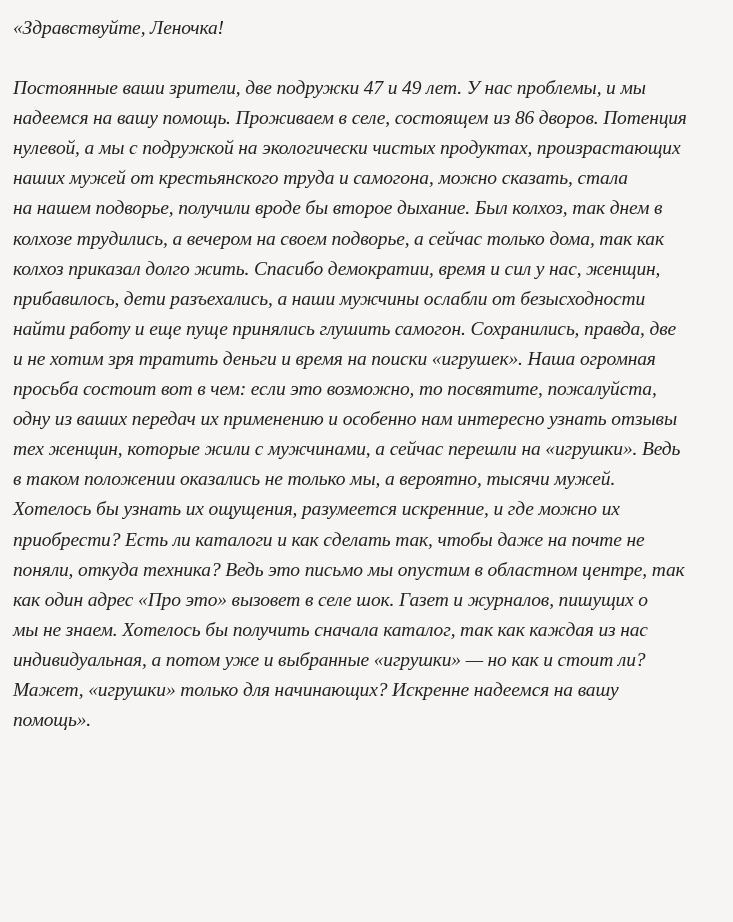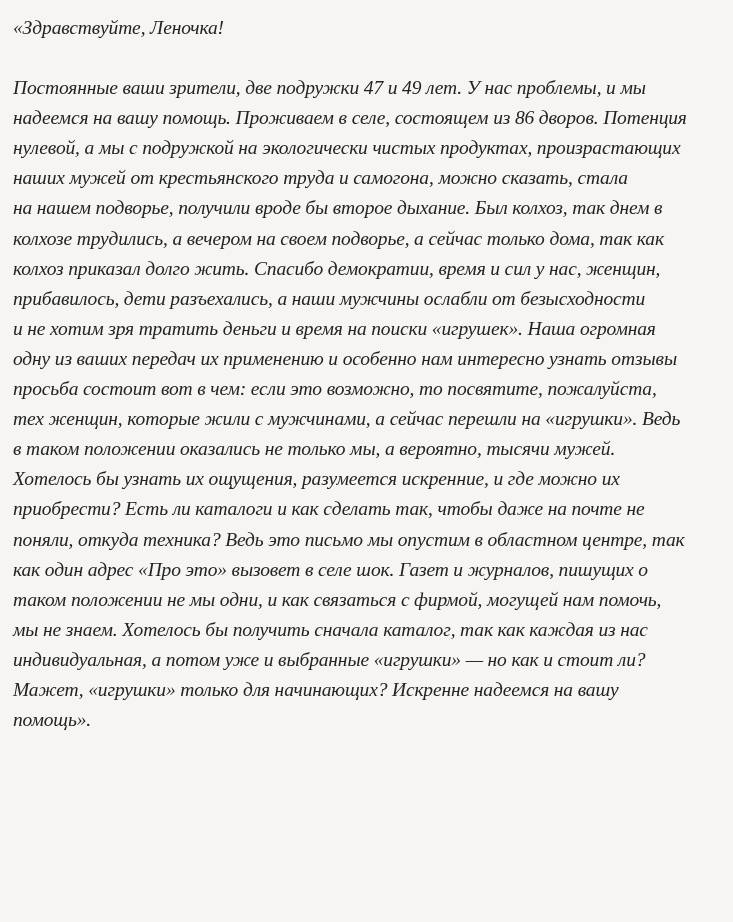--- a/index.html
+++ b/index.html
@@ -39,27 +39,27 @@
   <div class="greeting">«Здравствуйте, Леночка!</div>
   <div class="spacer"></div>
   <div class="line">Постоянные ваши зрители, две подружки 47 и 49 лет. У нас проблемы, и мы</div>
   <div class="line">надеемся на вашу помощь. Проживаем в селе, состоящем из 86 дворов. Потенция</div>
   <div class="line">нулевой, а мы с подружкой на экологически чистых продуктах, произрастающих</div>
   <div class="line">наших мужей от крестьянского труда и самогона, можно сказать, стала</div>
   <div class="line">на нашем подворье, получили вроде бы второе дыхание. Был колхоз, так днем в</div>
   <div class="line">колхозе трудились, а вечером на своем подворье, а сейчас только дома, так как</div>
   <div class="line">колхоз приказал долго жить. Спасибо демократии, время и сил у нас, женщин,</div>
   <div class="line">прибавилось, дети разъехались, а наши мужчины ослабли от безысходности</div>
+  <div class="line">найти работу и еще пуще принялись глушить самогон. Сохранились, правда, две</div>
   <div class="line">и не хотим зря тратить деньги и время на поиски «игрушек». Наша огромная</div>
+  <div class="line">просьба состоит вот в чем: если это возможно, то посвятите, пожалуйста,</div>
   <div class="line">одну из ваших передач их применению и особенно нам интересно узнать отзывы</div>
-  <div class="line">просьба состоит вот в чем: если это возможно, то посвятите, пожалуйста,</div>
   <div class="line">тех женщин, которые жили с мужчинами, а сейчас перешли на «игрушки». Ведь</div>
   <div class="line">в таком положении оказались не только мы, а вероятно, тысячи мужей.</div>
   <div class="line">Хотелось бы узнать их ощущения, разумеется искренние, и где можно их</div>
   <div class="line">приобрести? Есть ли каталоги и как сделать так, чтобы даже на почте не</div>
   <div class="line">поняли, откуда техника? Ведь это письмо мы опустим в областном центре, так</div>
   <div class="line">как один адрес «Про это» вызовет в селе шок. Газет и журналов, пишущих о</div>
-  <div class="line">таком положении не мы одни, и как связаться с фирмой, могущей нам помочь,</div>
   <div class="line">мы не знаем. Хотелось бы получить сначала каталог, так как каждая из нас</div>
   <div class="line">индивидуальная, а потом уже и выбранные «игрушки» — но как и стоит ли?</div>
   <div class="line">Мажет, «игрушки» только для начинающих? Искренне надеемся на вашу</div>
   <div class="line">помощь».</div>
 </div>
 
 </body></html>

